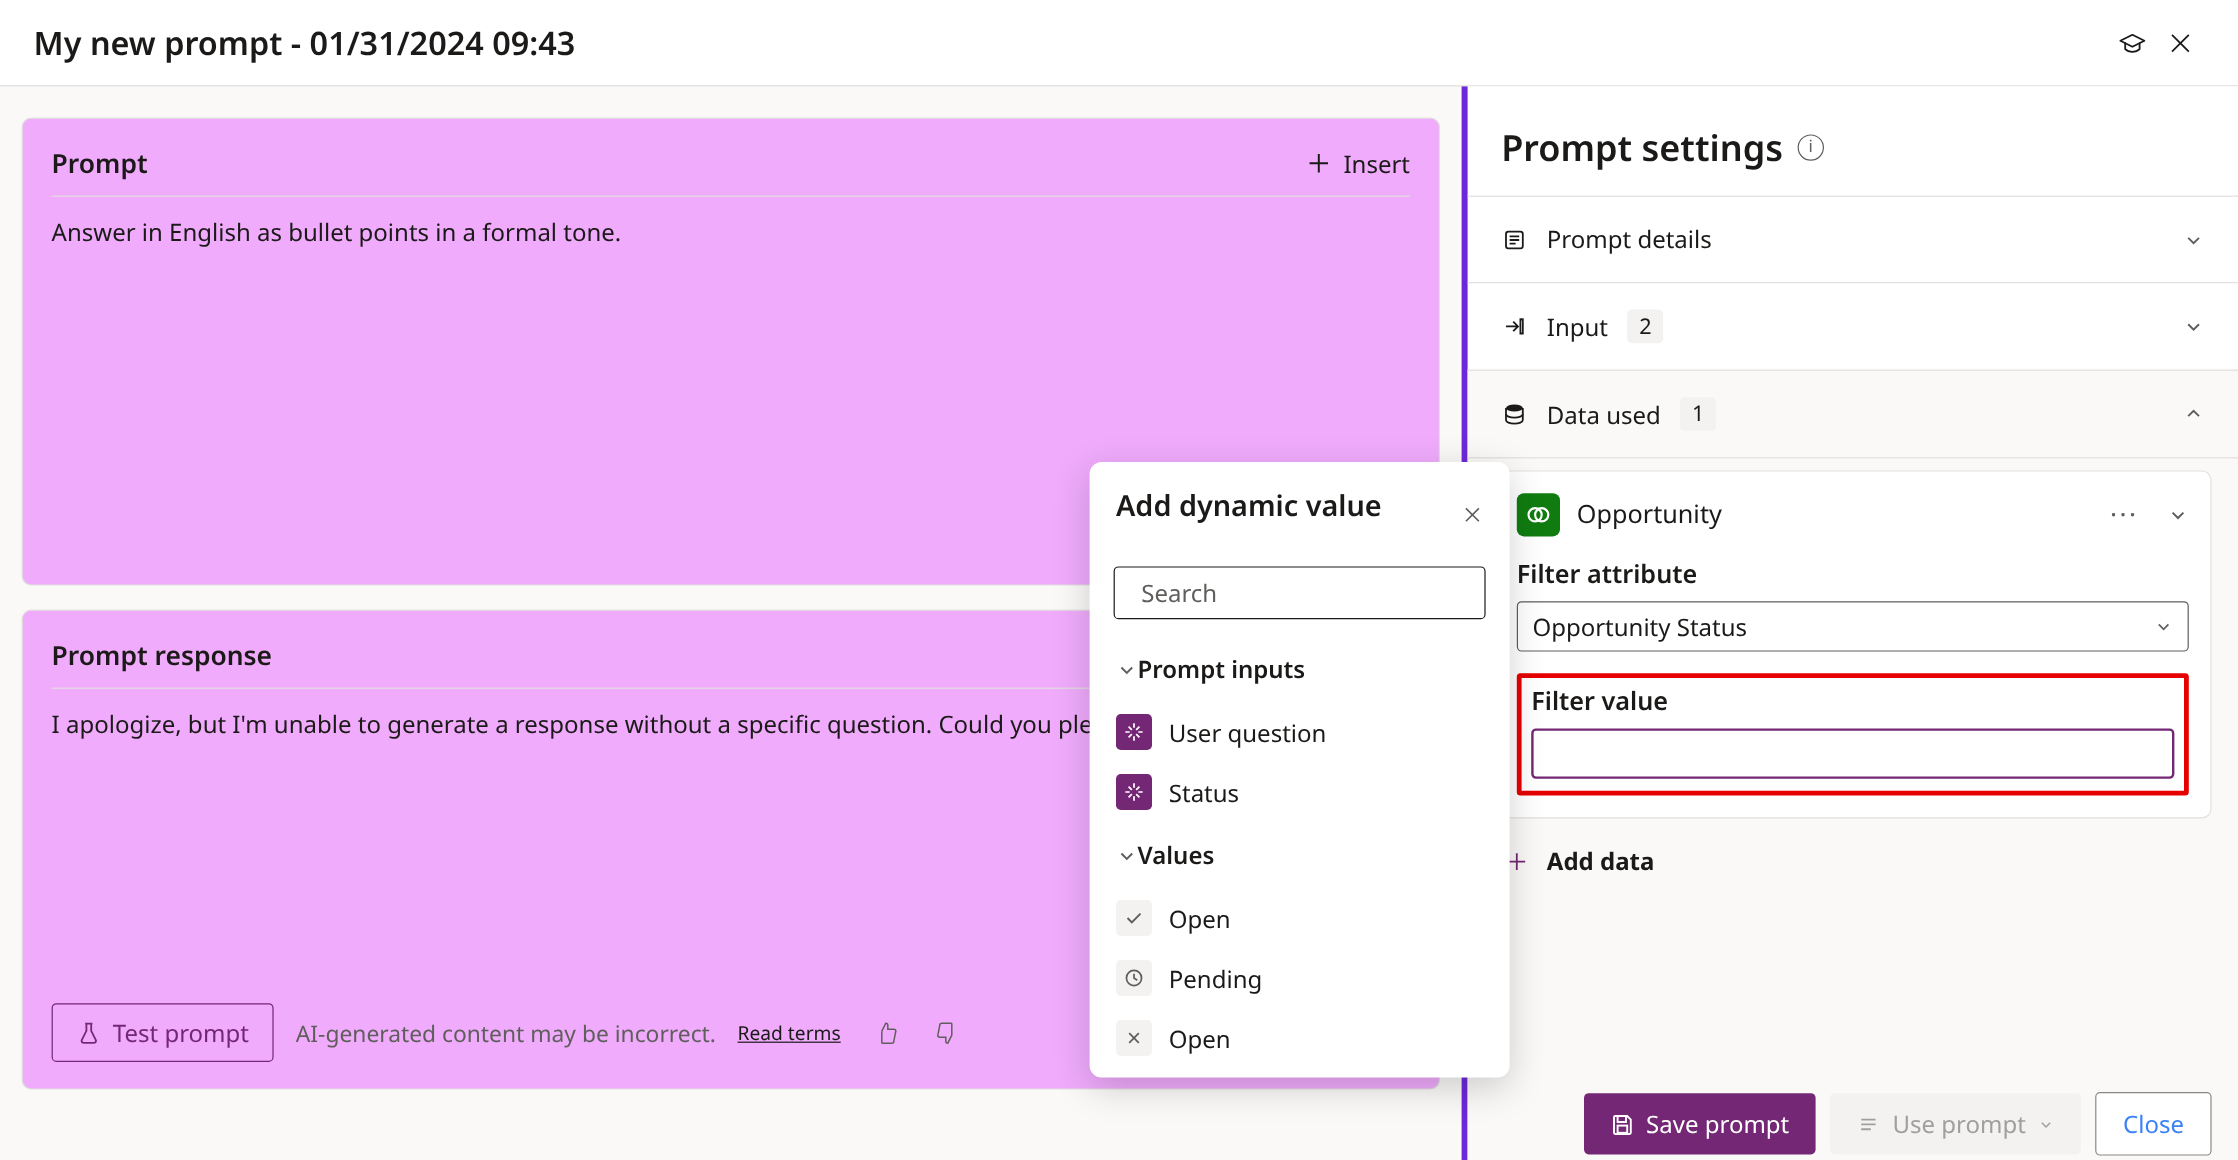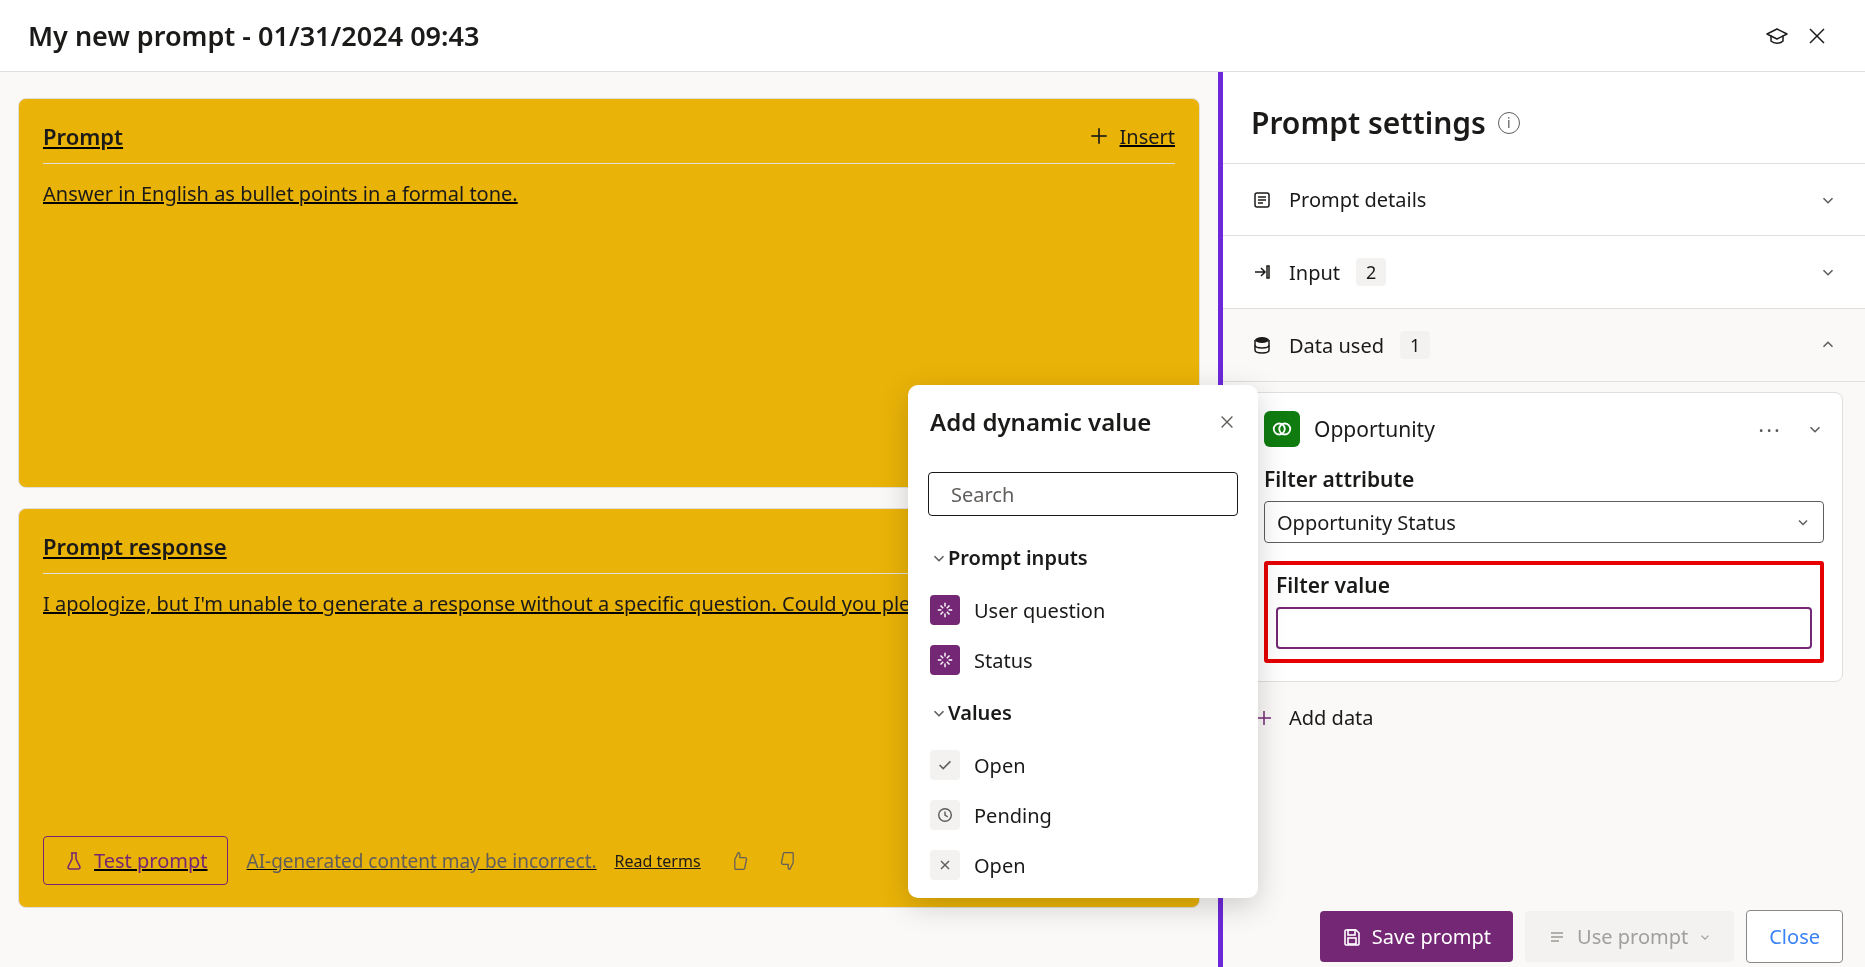--- a/index.html
+++ b/index.html
@@ -10,25 +10,24 @@
     align-items: center;
     padding: 0 28px;
     background: #fff;
     border-bottom: 1px solid #e1dfdd;
   }
   .header .title { font-size: 27px; font-weight: 600; color: #1b1a19; flex: 1; }
   .header .icon-btn { width: 40px; height: 40px; display: flex; align-items: center; justify-content: center; color: #1b1a19; cursor: pointer; }
   .main { display: flex; height: calc(100% - 72px); }
   .left { flex: 0 0 1218px; padding: 26px 18px; display: flex; flex-direction: column; gap: 20px; }
   .card {
-    background: #eab308;
+    background: #f0abfc;
     border: 1px solid #e1dfdd;
     border-radius: 8px;
     padding: 22px 24px;
-    text-decoration: underline;
   }
   .card-header { display: flex; align-items: center; border-bottom: 1px solid #e1dfdd; padding-bottom: 12px; margin-bottom: 16px; }
   .card-header .title { font-size: 22px; font-weight: 600; color: #1b1a19; flex: 1; }
   .insert-btn { display: flex; align-items: center; gap: 10px; font-size: 20px; color: #1b1a19; cursor: pointer; }
   .prompt-card { height: 390px; display: flex; flex-direction: column; }
   .prompt-text { font-size: 20px; color: #1b1a19; }
   .response-card { height: 400px; display: flex; flex-direction: column; }
   .response-header { border-bottom: 1px solid #e1dfdd; padding-bottom: 12px; margin-bottom: 16px; }
   .response-header .title { font-size: 22px; font-weight: 600; color: #1b1a19; }
   .response-text { font-size: 20px; color: #1b1a19; flex: 1; overflow: hidden; text-overflow: ellipsis; white-space: nowrap; }
@@ -74,36 +73,36 @@
     font-size:20px; color:#1b1a19; margin-bottom: 18px;
   }
   .select-wrap .chev { margin-left:auto; color:#605e5c;}
   .highlight {
     border: 4px solid #e60000; border-radius:3px; padding: 6px 8px 10px 8px;
   }
   .filter-input {
     width:100%; height:42px; border:2px solid #742774; border-radius:4px; background:#fff;
     padding: 0 10px; font-size:20px; color:#1b1a19; outline:none; position: relative;
   }
-  .add-data { display:flex; align-items:center; gap:14px; font-size:20px; color:#1b1a19; padding: 22px 8px 0 8px; cursor:pointer;}
+  .add-data { display:flex; align-items:center; gap:14px; font-size:20px; color:#1b1a19; padding: 22px 8px 0 8px; cursor:pointer;font-weight:bold;}
   .add-data .plus-ico { color: #742774; width: 22px; display:flex; align-items:center; justify-content:center;}
   
   .footer-bar {
     position:absolute; bottom:4px; right:22px; display:flex; gap:12px; align-items:center;
   }
   .save-btn { background:#742774; color:#fff; font-size:20px; padding:12px 22px; border-radius:4px; display:flex; align-items:center; gap:10px; cursor:pointer;}
   .use-btn { background:#f3f2f1; color:#a19f9d; font-size:20px; padding:12px 22px; border-radius:4px; display:flex; align-items:center; gap:10px; cursor:default;}
   .close-btn { background:#fff; border:1px solid #8a8886; color:#3b82f6; font-size:20px; padding:12px 22px; border-radius:4px; cursor:pointer;}
   
   .popup {
     position:absolute; left:908px; top:385px; width:350px; background:#fff;
     border-radius:10px; box-shadow: 0 8px 30px rgba(0,0,0,.18);
     padding: 20px 0 8px 0; z-index:100;
   }
-  .popup-header { display:flex; align-items:center; padding: 0 22px 14px 22px;}
+  .popup-header { display:flex; align-items:flex-end; padding: 0 22px 14px 22px;}
   .popup-header h3 { font-size:24px; font-weight:600; color:#1b1a19; flex:1;}
   .popup-close { cursor:pointer; color:#605e5c;}
   .search-box {
     margin: 20px 20px 14px 20px; border:1px solid #1b1a19; border-radius:4px;
     height:44px; display:flex; align-items:center; padding: 0 12px; gap:10px;
   }
   .search-box input { border:none; outline:none; font-size:20px; color:#1b1a19; flex:1; }
   .search-box input::placeholder { color:#605e5c;}
   .grp-head { display:flex; align-items:center; gap: 0; padding: 14px 22px; font-size:20px; font-weight:600; color:#1b1a19;}
   .grp-head .chev-ico { color:#605e5c;}

